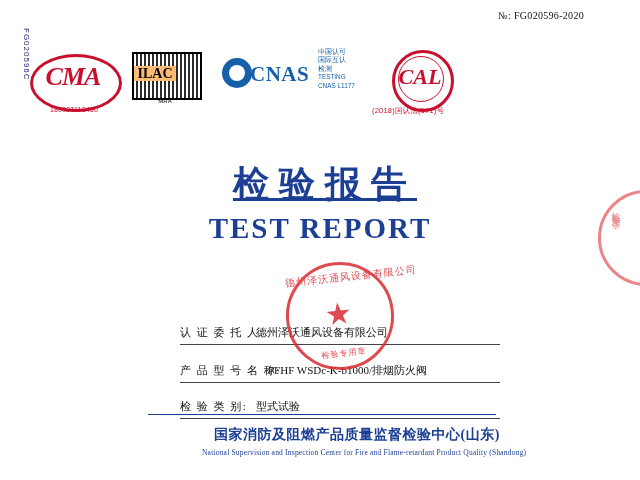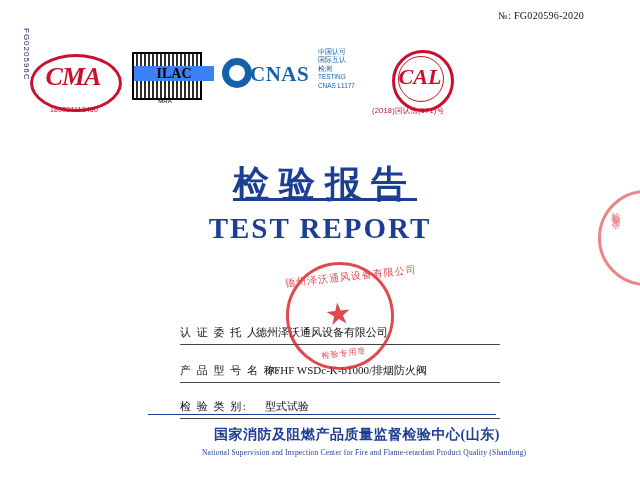--- a/index.html
+++ b/index.html
@@ -96,27 +96,27 @@
     background: repeating-linear-gradient(
       to right,
       #ffffff 0px, #ffffff 2px,
       #2b2b2b 2px, #2b2b2b 4px
     );
   }
   .ilac .label {
     position: absolute;
     left: 2px;
     top: 14px;
-    width: 80px;
+    width: 42px;
     text-align: center;
     font-family: "Liberation Serif", serif;
     font-weight: bold;
     font-size: 14px;
     color: #000;
-    background: #3b82f6;
+    background: #fdba74;
     line-height: 15px;
   }
   .ilac .sub {
     position: absolute;
     left: 0;
     top: 46px;
     width: 66px;
     text-align: center;
     font-size: 6px;
     color: #000;
@@ -268,21 +268,21 @@
     bottom: 0;
     width: 320px;
     height: 1px;
     background: #444;
   }
   #field-client { top: 278px; }
   #field-product { top: 316px; }
   #field-type { top: 352px; }
   #field-client .val { left: 76px; }
   #field-product .val { left: 88px; }
-  #field-type .val { left: 85px; }
+  #field-type .val { left: 76px; }
 
   
   .stamp {
     position: absolute;
     left: 286px;
     top: 262px;
     width: 102px;
     height: 102px;
     border: 3px solid #d8232a;
     border-radius: 50%;

